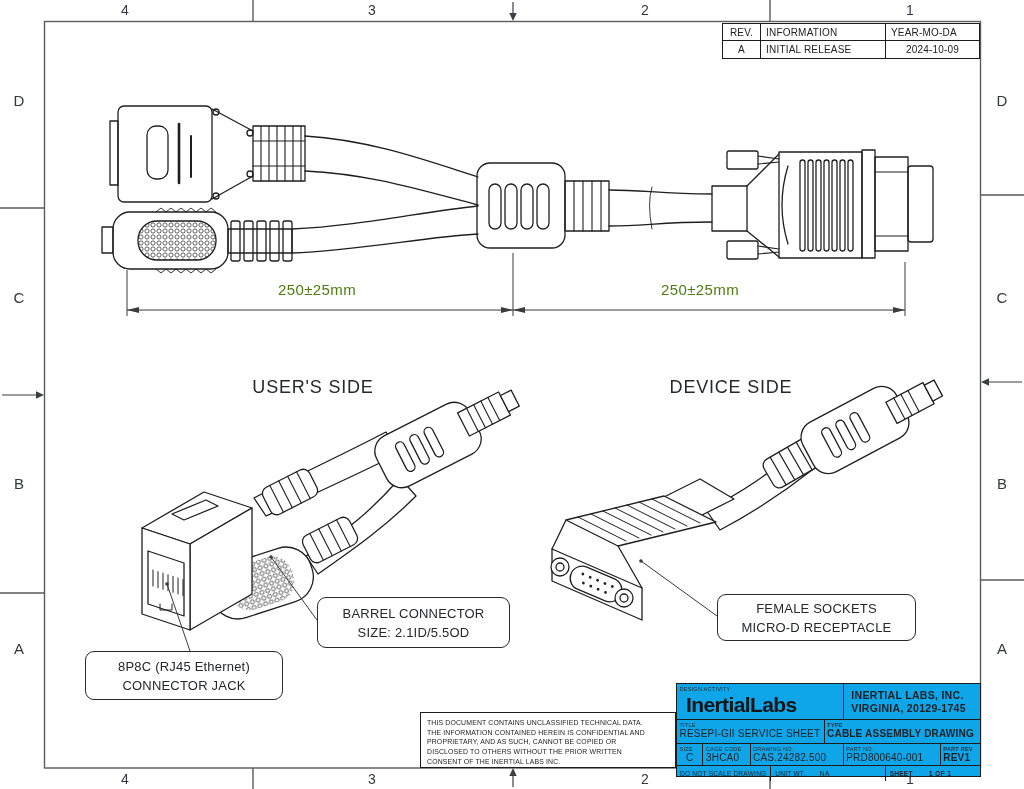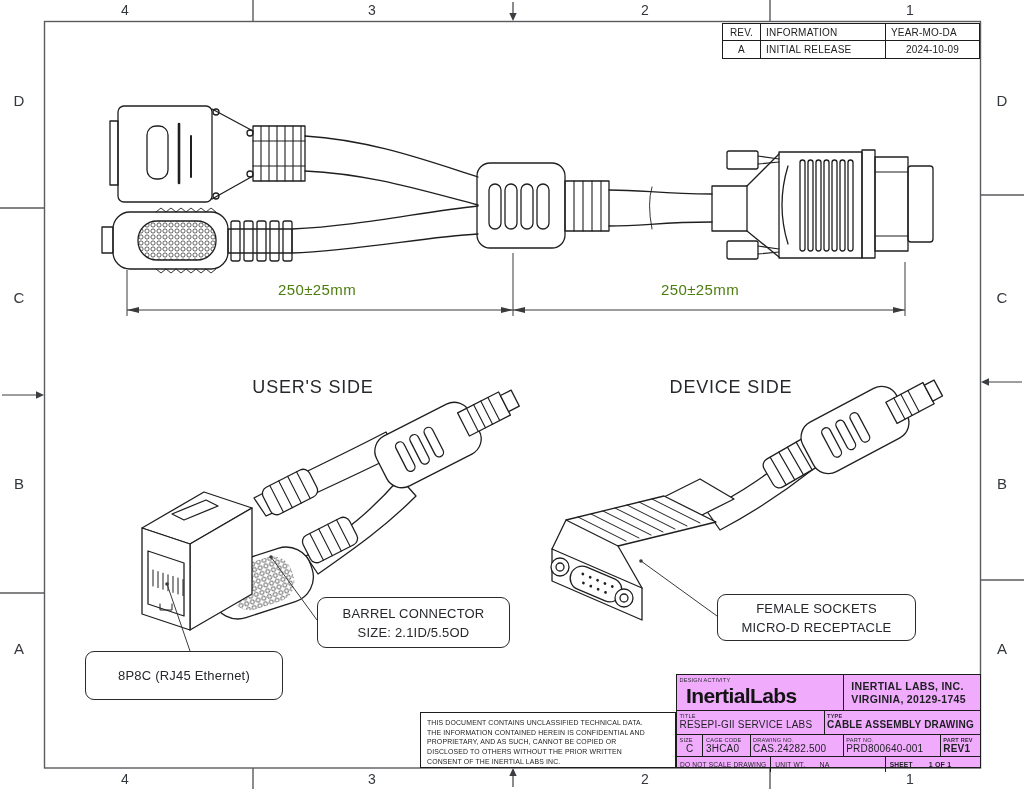--- a/index.html
+++ b/index.html
@@ -17,21 +17,21 @@
   
   #revtable{border:1.5px solid #1c1c1c;display:grid;grid-template-columns:38px 125px 93px;
             grid-template-rows:17px 17px;font-size:10px;color:#222;background:#fff;}
   #revtable .cell{border-right:1px solid #1c1c1c;border-bottom:1px solid #1c1c1c;display:flex;align-items:center;
             letter-spacing:0.2px;white-space:nowrap;overflow:hidden;}
   #revtable .cell.last{border-right:none;}
   #revtable .cell.bot{border-bottom:none;}
   #revtable .c{justify-content:center;}
   #revtable .l{padding-left:5px;}
   
-  #tblock{border:1.5px solid #1c1c1c;background:#f0abfc;color:#1d1f22;}
+  #tblock{border:1.5px solid #1c1c1c;background:#0ea5e9;color:#1d1f22;margin-top:9px;}
   #tblock .row{display:flex;border-top:1px solid #1c1c1c;}
   #tblock .row.first{border-top:none;}
   #tblock .tcell{border-right:1px solid #1c1c1c;position:relative;overflow:hidden;}
   #tblock .tcell.last{border-right:none;font-weight:bold;}
   .microlabel{display:block;font-size:5.6px;letter-spacing:0.2px;margin:1.5px 0 0 2.5px;color:#2a2c30;white-space:nowrap;}
   .tval{display:block;font-size:10px;letter-spacing:0.2px;margin:0.5px 0 0 2.5px;white-space:nowrap;}
   #logo{font-size:21px;font-weight:700;letter-spacing:-0.6px;margin:1px 0 0 9px;color:#141414;}
   .company{font-size:10.5px;line-height:13px;letter-spacing:0.3px;margin:5px 0 0 7px;white-space:nowrap;}
   .botrow{font-size:6.6px;letter-spacing:0.2px;display:flex;align-items:center;white-space:nowrap;}
   
@@ -270,20 +270,21 @@
     <div class="cell c bot last">2024-10-09</div>
   </div>
 
   <div class="abs dimlabel" style="left:317px;top:281px">250±25mm</div>
   <div class="abs dimlabel" style="left:700px;top:281px">250±25mm</div>
   <div class="abs sectionlabel" style="left:313px;top:377px">USER'S SIDE</div>
   <div class="abs sectionlabel" style="left:731px;top:377px">DEVICE SIDE</div>
 
   <div class="abs callout" style="left:85px;top:651px;width:196px;height:47px">
     <div>8P8C (RJ45 Ethernet)</div>
+    <div>CONNECTOR JACK</div>
   </div>
   <div class="abs callout" style="left:317px;top:597px;width:191px;height:49px">
     <div>BARREL CONNECTOR</div>
     <div>SIZE: 2.1ID/5.5OD</div>
   </div>
   <div class="abs callout" style="left:717px;top:594px;width:197px;height:45px">
     <div>FEMALE SOCKETS</div>
     <div>MICRO-D RECEPTACLE</div>
   </div>
 
@@ -304,21 +305,21 @@
       <div class="tcell last" style="width:137px">
         <div class="company">
           <div>INERTIAL LABS, INC.</div>
           <div>VIRGINIA, 20129-1745</div>
         </div>
       </div>
     </div>
     <div class="row" style="height:23px">
       <div class="tcell" style="width:148px">
         <span class="microlabel">TITLE</span>
-        <span class="tval">RESEPI-GII SERVICE LABS</span>
+        <span class="tval">RESEPI-GII SERVICE SHEET</span>
       </div>
       <div class="tcell last" style="width:157px">
         <span class="microlabel">TYPE</span>
         <span class="tval">CABLE ASSEMBLY DRAWING</span>
       </div>
     </div>
     <div class="row" style="height:21px">
       <div class="tcell" style="width:26px">
         <span class="microlabel">SIZE</span>
         <span class="tval" style="text-align:center;margin-left:0">C</span>

